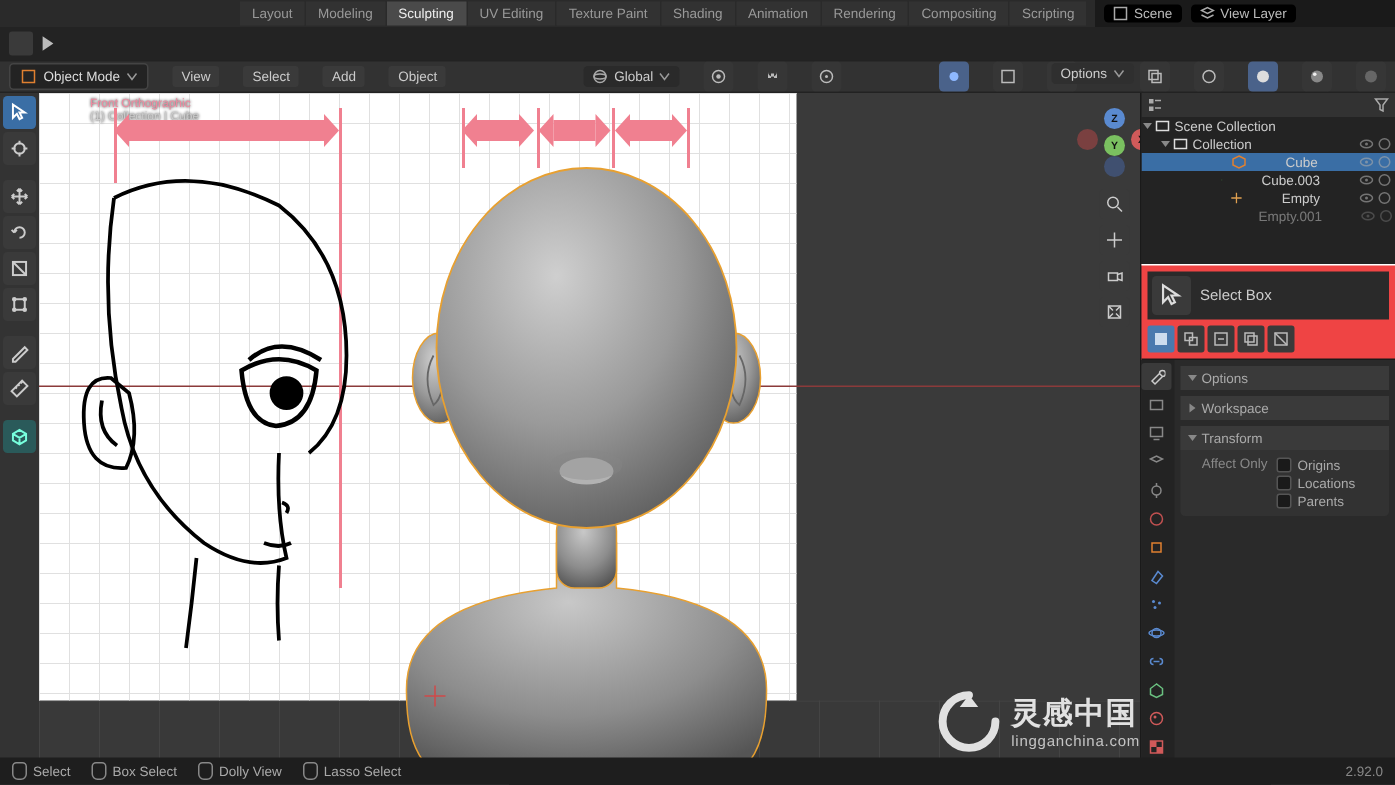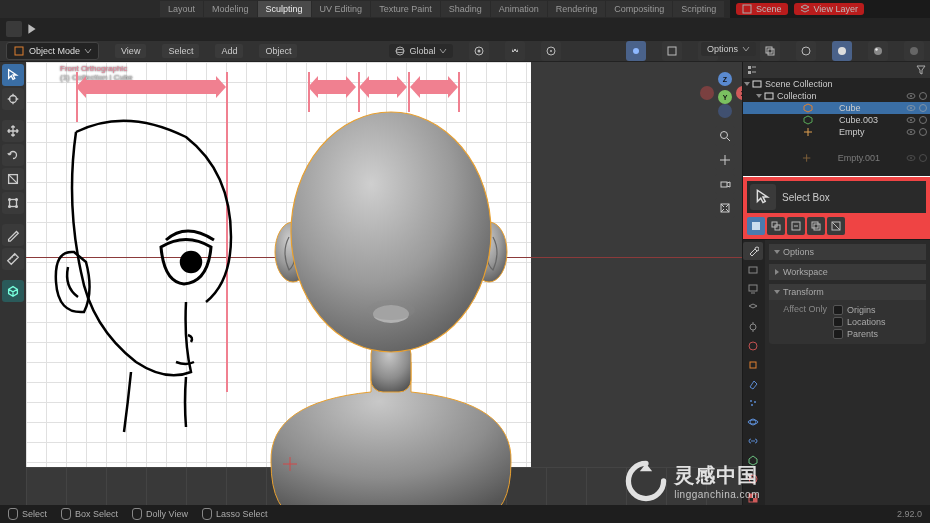--- a/index.html
+++ b/index.html
@@ -11,21 +11,21 @@
 .menu-bar .logo svg { width: 10px; height: 10px; }
 .menu-item { padding: 2px 6px; color: #ddd; font-size: 10px; cursor: pointer; }
 
 
 .workspace-tabs { height: 20px; background: #2a2a2a; display: flex; align-items: center; gap: 1px; padding-left: 160px; }
 .ws-tab { padding: 3px 8px; color: #999; font-size: 9px; background: #323232; cursor: pointer; }
 .ws-tab.active { background: #4a4a4a; color: #eee; }
 
 
 .header2 { position: absolute; top: 0; right: 0; width: 200px; height: 18px; display: flex; align-items: center; gap: 6px; padding: 0 6px; }
-.scene-box { display: flex; align-items: center; gap: 4px; background: #b91c1c; padding: 1px 6px; border-radius: 3px; font-size: 9px; color: #bbb; }
+.scene-box { display: flex; align-items: center; gap: 4px; background: #000000; padding: 1px 6px; border-radius: 3px; font-size: 9px; color: #bbb; }
 
 
 .tool-header { height: 22px; background: #323232; border-top: 1px solid #222; border-bottom: 1px solid #222; display: flex; align-items: center; padding: 0 6px; gap: 16px; }
 .mode-dropdown { background: #232323; border: 1px solid #444; border-radius: 3px; padding: 2px 6px; font-size: 9px; color: #ddd; display: flex; align-items: center; gap: 4px; cursor: pointer; }
 .header-btn { padding: 2px 6px; background: #3a3a3a; border-radius: 2px; font-size: 9px; color: #ccc; cursor: pointer; }
 .orient-box { display: flex; align-items: center; gap: 4px; background: #2a2a2a; padding: 2px 6px; border-radius: 3px; font-size: 9px; }
 
 
 .main { display: flex; height: calc(100% - 60px - 18px); }
 
@@ -63,21 +63,21 @@
 
 .sculpt-head { position: absolute; left: 215px; top: 30px; width: 300px; height: 440px; }
 
 
 .gizmo-col { position: absolute; right: 4px; top: 6px; width: 26px; display: flex; flex-direction: column; align-items: center; gap: 4px; }
 .mini-btn { width: 20px; height: 20px; background: #3a3a3a88; border-radius: 3px; display: flex; align-items: center; justify-content: center; cursor: pointer; }
 .nav-gizmo { width: 50px; height: 50px; position: relative; margin-bottom: 4px; }
 .gizmo-ball { position: absolute; width: 14px; height: 14px; border-radius: 50%; font-size: 7px; color: #111; display: flex; align-items: center; justify-content: center; font-weight: bold; }
 
 
-.right-panels { width: 188px; background: #2a2a2a; display: flex; flex-direction: column; border-left: 1px solid #1a1a1a; }
+.right-panels { width: 170px; background: #2a2a2a; display: flex; flex-direction: column; border-left: 1px solid #1a1a1a; }
 .outliner { height: 120px; background: #232323; overflow: hidden; font-size: 9px; }
 .outliner-header { height: 16px; background: #323232; display: flex; align-items: center; padding: 0 4px; gap: 4px; }
 .outliner-row { display: flex; align-items: center; padding: 1px 2px; gap: 3px; }
 .outliner-row.depth1 { padding-left: 14px; }
 .outliner-row.depth2 { padding-left: 26px; gap: 26px; }
 .outliner-row.active { background: #3a6ea5; }
 .tri { width: 0; height: 0; border-left: 4px solid #888; border-top: 3px solid transparent; border-bottom: 3px solid transparent; }
 .tri.open { transform: rotate(90deg); }
 .obj-icon { width: 10px; height: 10px; display: inline-flex; align-items: center; justify-content: center; }
 .row-actions { margin-left: auto; display: flex; gap: 2px; }
@@ -524,21 +524,21 @@
             <span class="row-actions">
               <svg class="vis-icon" viewBox="0 0 10 10">
                 <ellipse cx="5" cy="5" rx="4" ry="2.5" fill="none" stroke="#aaa"></ellipse>
                 <circle cx="5" cy="5" r="1" fill="#aaa"></circle>
               </svg>
               <svg class="vis-icon" viewBox="0 0 10 10">
                 <circle cx="5" cy="5" r="3.5" fill="none" stroke="#aaa"></circle>
               </svg>
             </span>
           </div>
-          <div class="outliner-row depth2" style="opacity: 0.5; margin-top: 14px;">
+          <div class="outliner-row depth2" style="opacity: 0.5;">
             <span style="width:8px"></span>
             <svg class="obj-icon" viewBox="0 0 10 10">
               <path d="M5 1 L5 9 M1 5 L9 5" stroke="#e0a050"></path>
             </svg>
             <span>Empty.001</span>
             <span class="row-actions">
               <svg class="vis-icon" viewBox="0 0 10 10">
                 <ellipse cx="5" cy="5" rx="4" ry="2.5" fill="none" stroke="#aaa"></ellipse>
                 <circle cx="5" cy="5" r="1" fill="#aaa"></circle>
               </svg>

